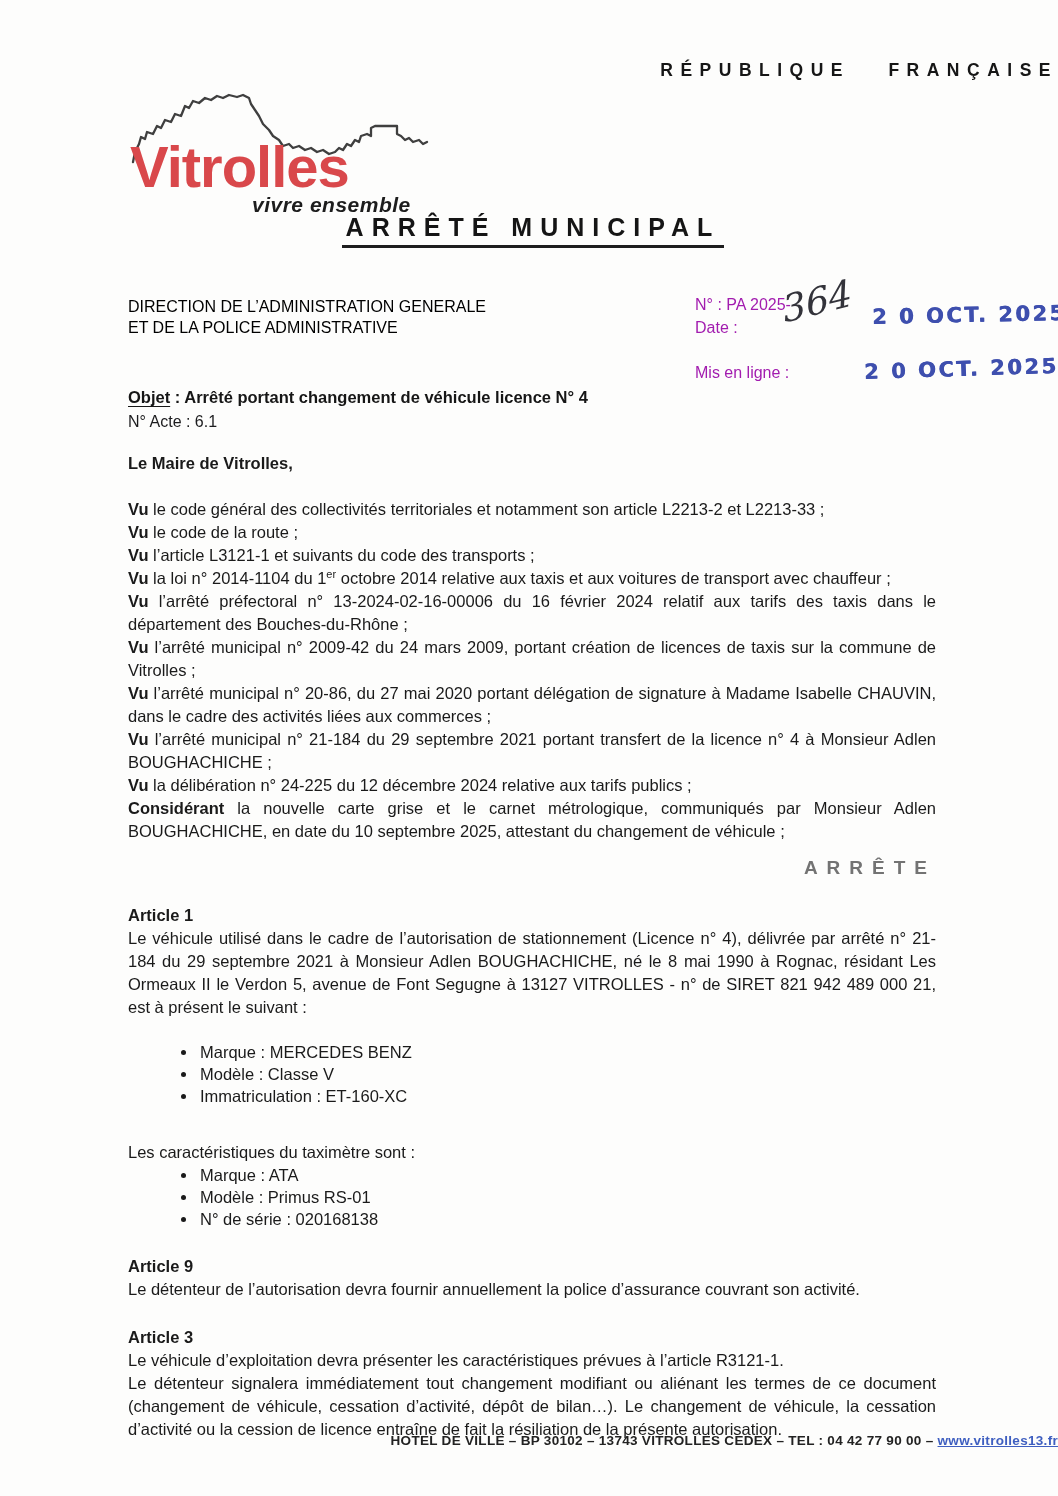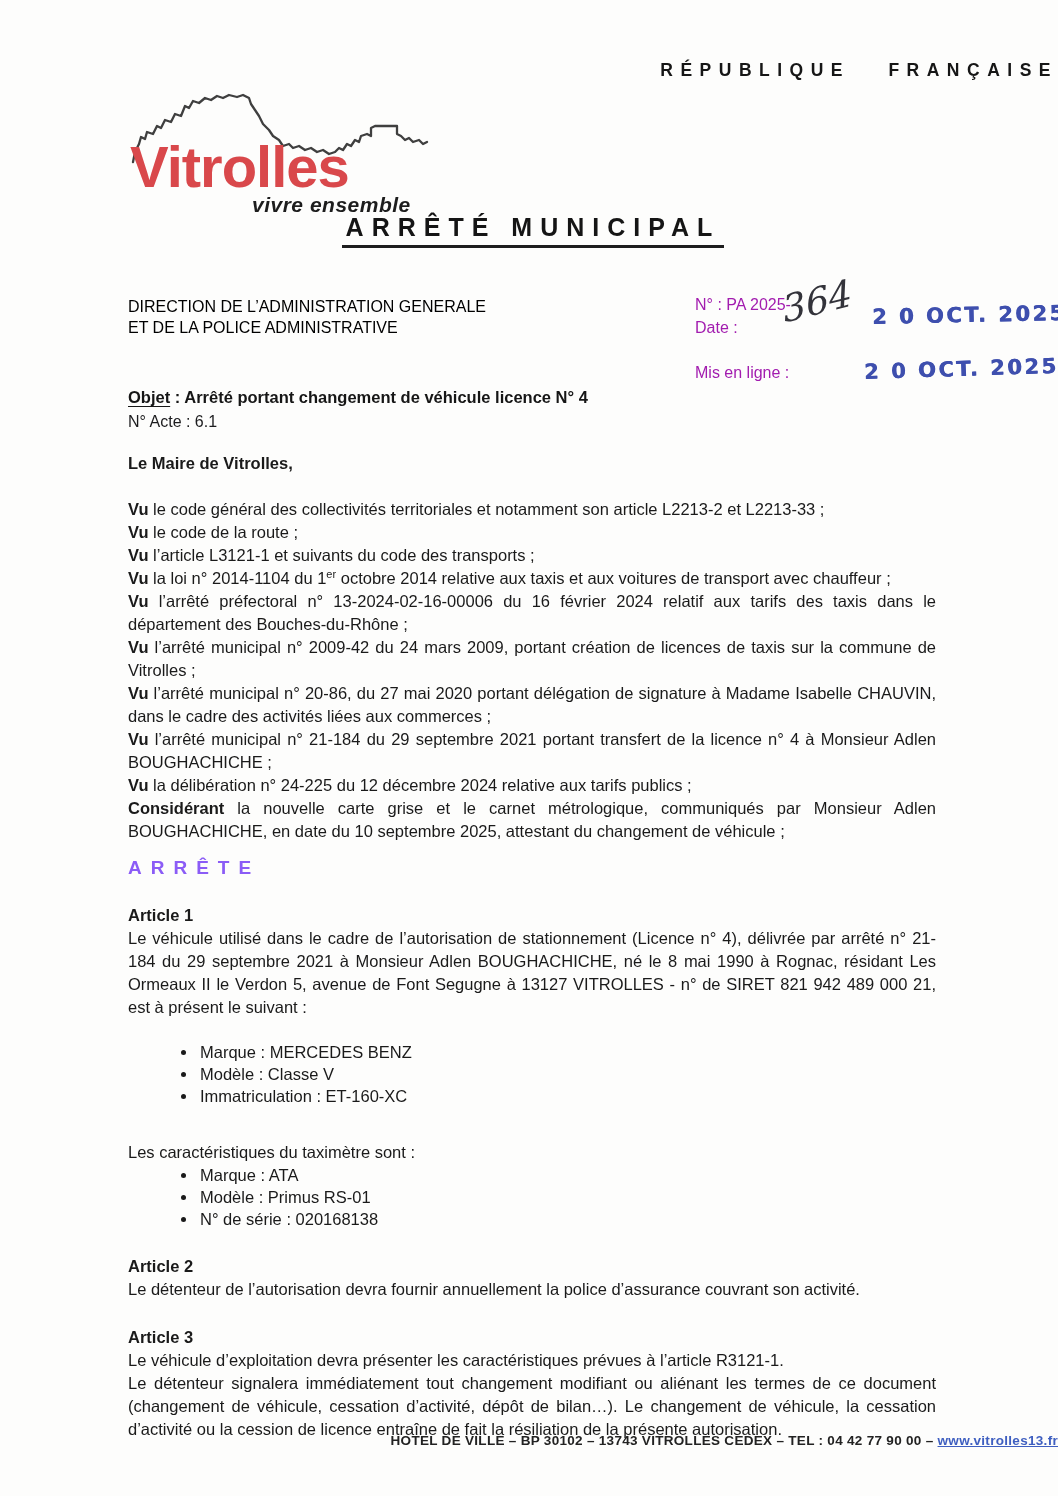--- a/index.html
+++ b/index.html
@@ -67,23 +67,23 @@
   
   .docbody {
     position:absolute; top:452px; left:128px; width:808px;
     font-size:16.5px; line-height:23px;
     text-align:justify; color:#1a1a1a;
   }
   .docbody p { margin:0; }
   .salutation { font-weight:bold; margin-bottom:23px !important; }
   .lead { font-weight:bold; }
   .arrete {
-    margin:13px 0 25px 0; text-align:left;
+    margin:13px 0 25px 0; text-align:right;
     font-size:19px; font-weight:bold; letter-spacing:9px;
-    color:#8b5cf6;
+    color:#737373;
   }
   .article-h { margin:0; font-size:16.5px; font-weight:bold; }
   .article-block { margin-top:25px; }
   ul.bullets { margin:22px 0 0 0; padding-left:70px; }
   ul.bullets li { margin:0; padding-left:2px; line-height:22px; text-align:left; }
   ul.bullets.tight { margin-top:0; }
   .taxi-intro { margin-top:34px !important; }
   
   .footer {
     position:absolute; top:1433px; left:0; right:0;
@@ -158,21 +158,21 @@
       </ul>
       <p class="taxi-intro">Les caractéristiques du taximètre sont :</p>
       <ul class="bullets tight">
         <li>Marque : ATA</li>
         <li>Modèle : Primus RS-01</li>
         <li>N° de série : 020168138</li>
       </ul>
     </div>
 
     <div class="article-block">
-      <h3 class="article-h">Article 2</h3>
+      <h3 class="article-h">Article 9</h3>
       <p>Le détenteur de l’autorisation devra fournir annuellement la police d’assurance couvrant son activité.</p>
     </div>
 
     <div class="article-block">
       <h3 class="article-h">Article 3</h3>
       <p>Le véhicule d’exploitation devra présenter les caractéristiques prévues à l’article R3121-1.</p>
       <p>Le détenteur signalera immédiatement tout changement modifiant ou aliénant les termes de ce document (changement de véhicule, cessation d’activité, dépôt de bilan…). Le changement de véhicule, la cessation d’activité ou la cession de licence entraîne de fait la résiliation de la présente autorisation.</p>
     </div>
   </div>
 

